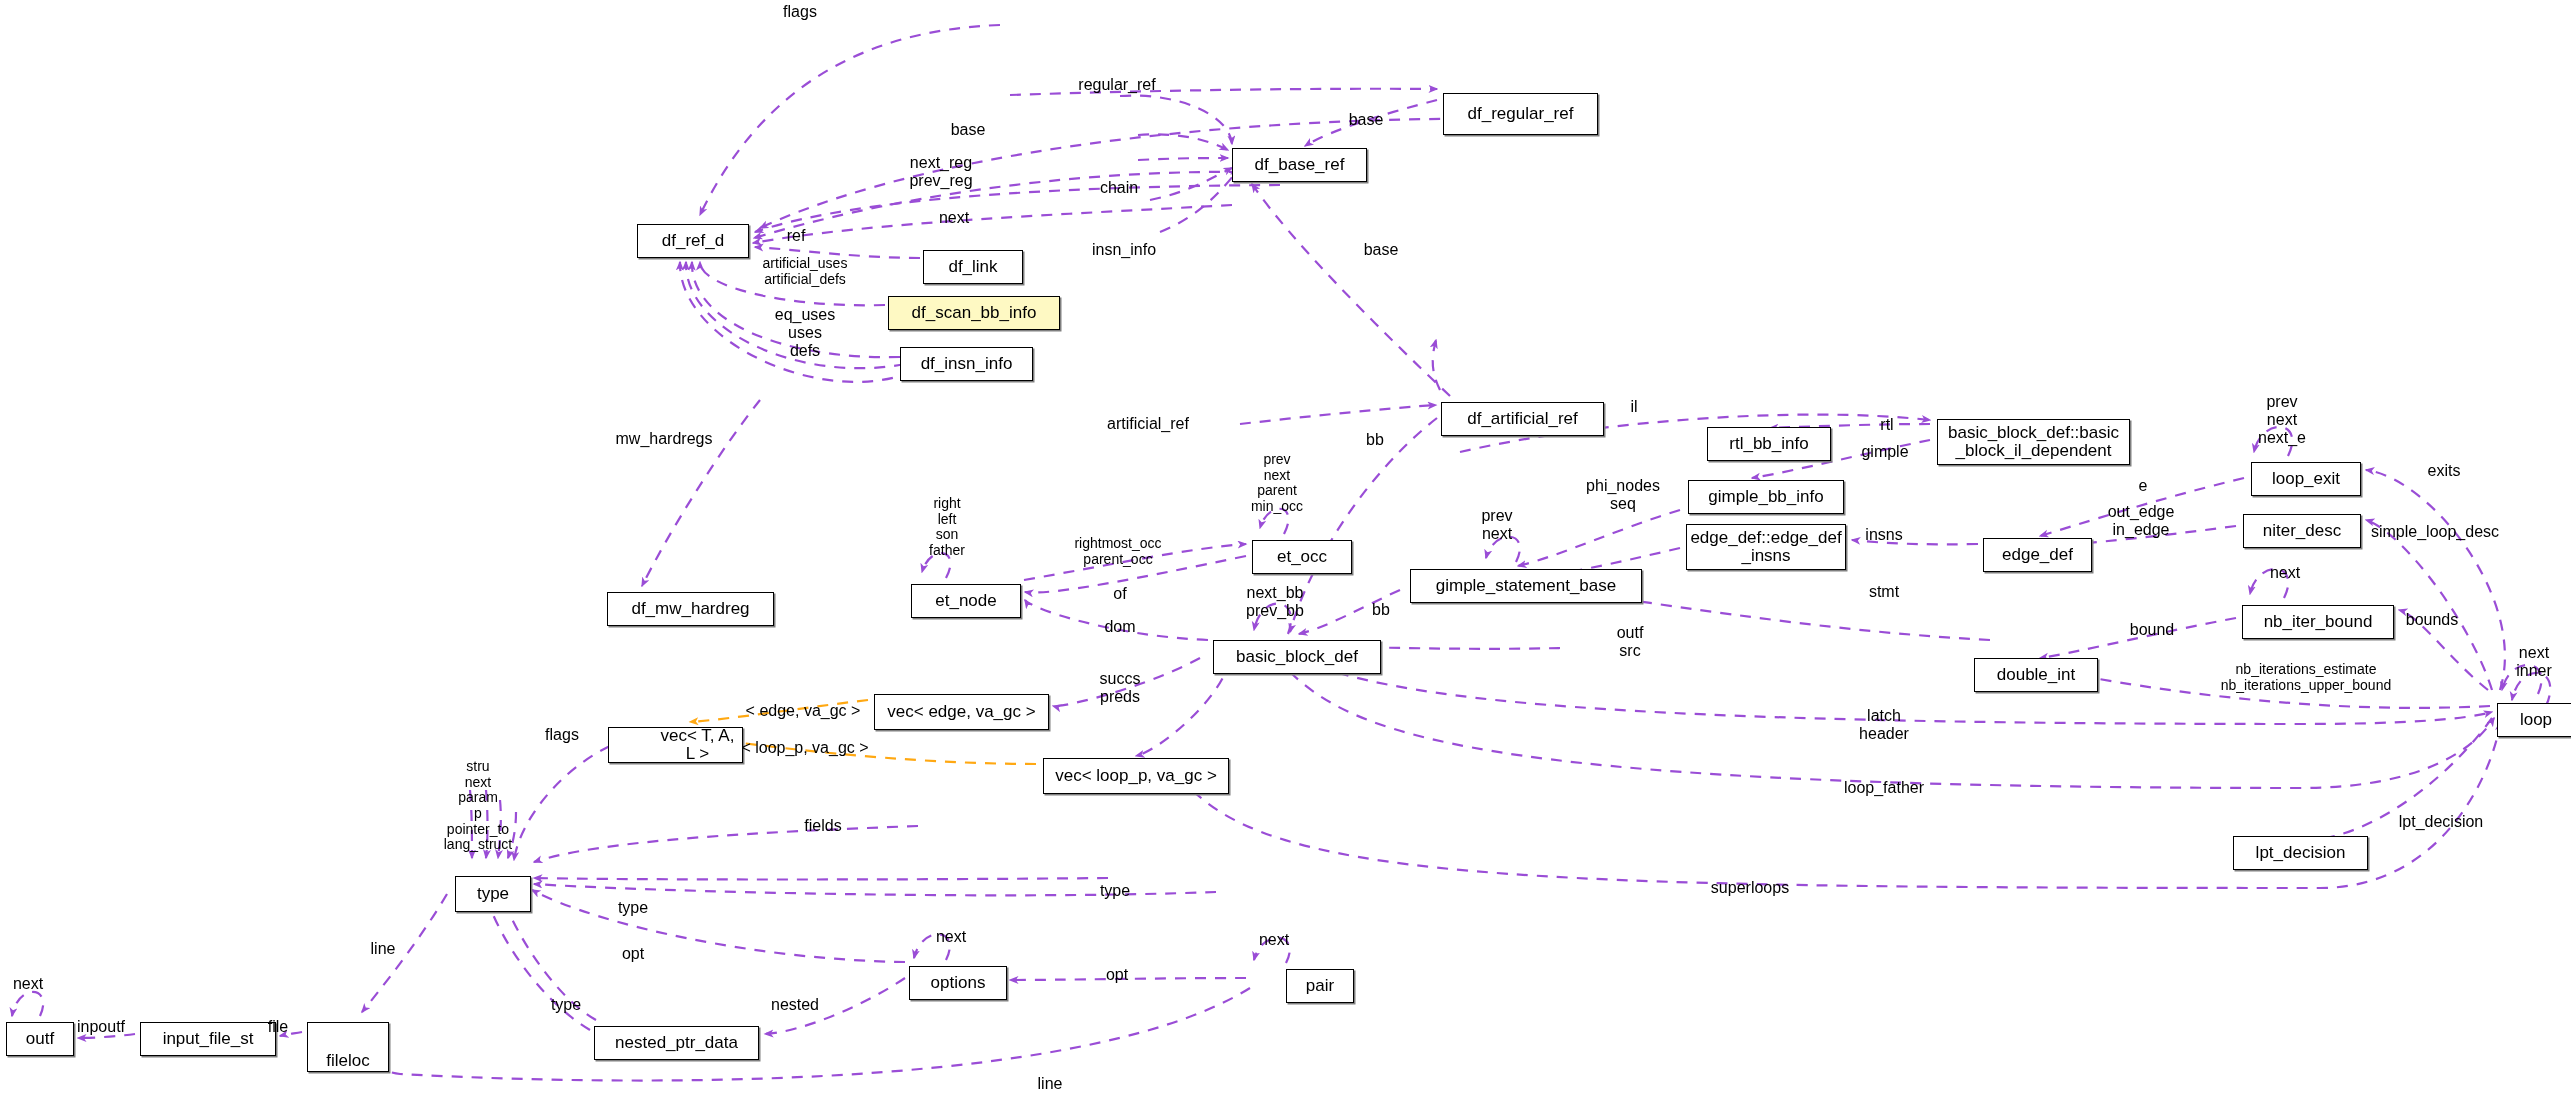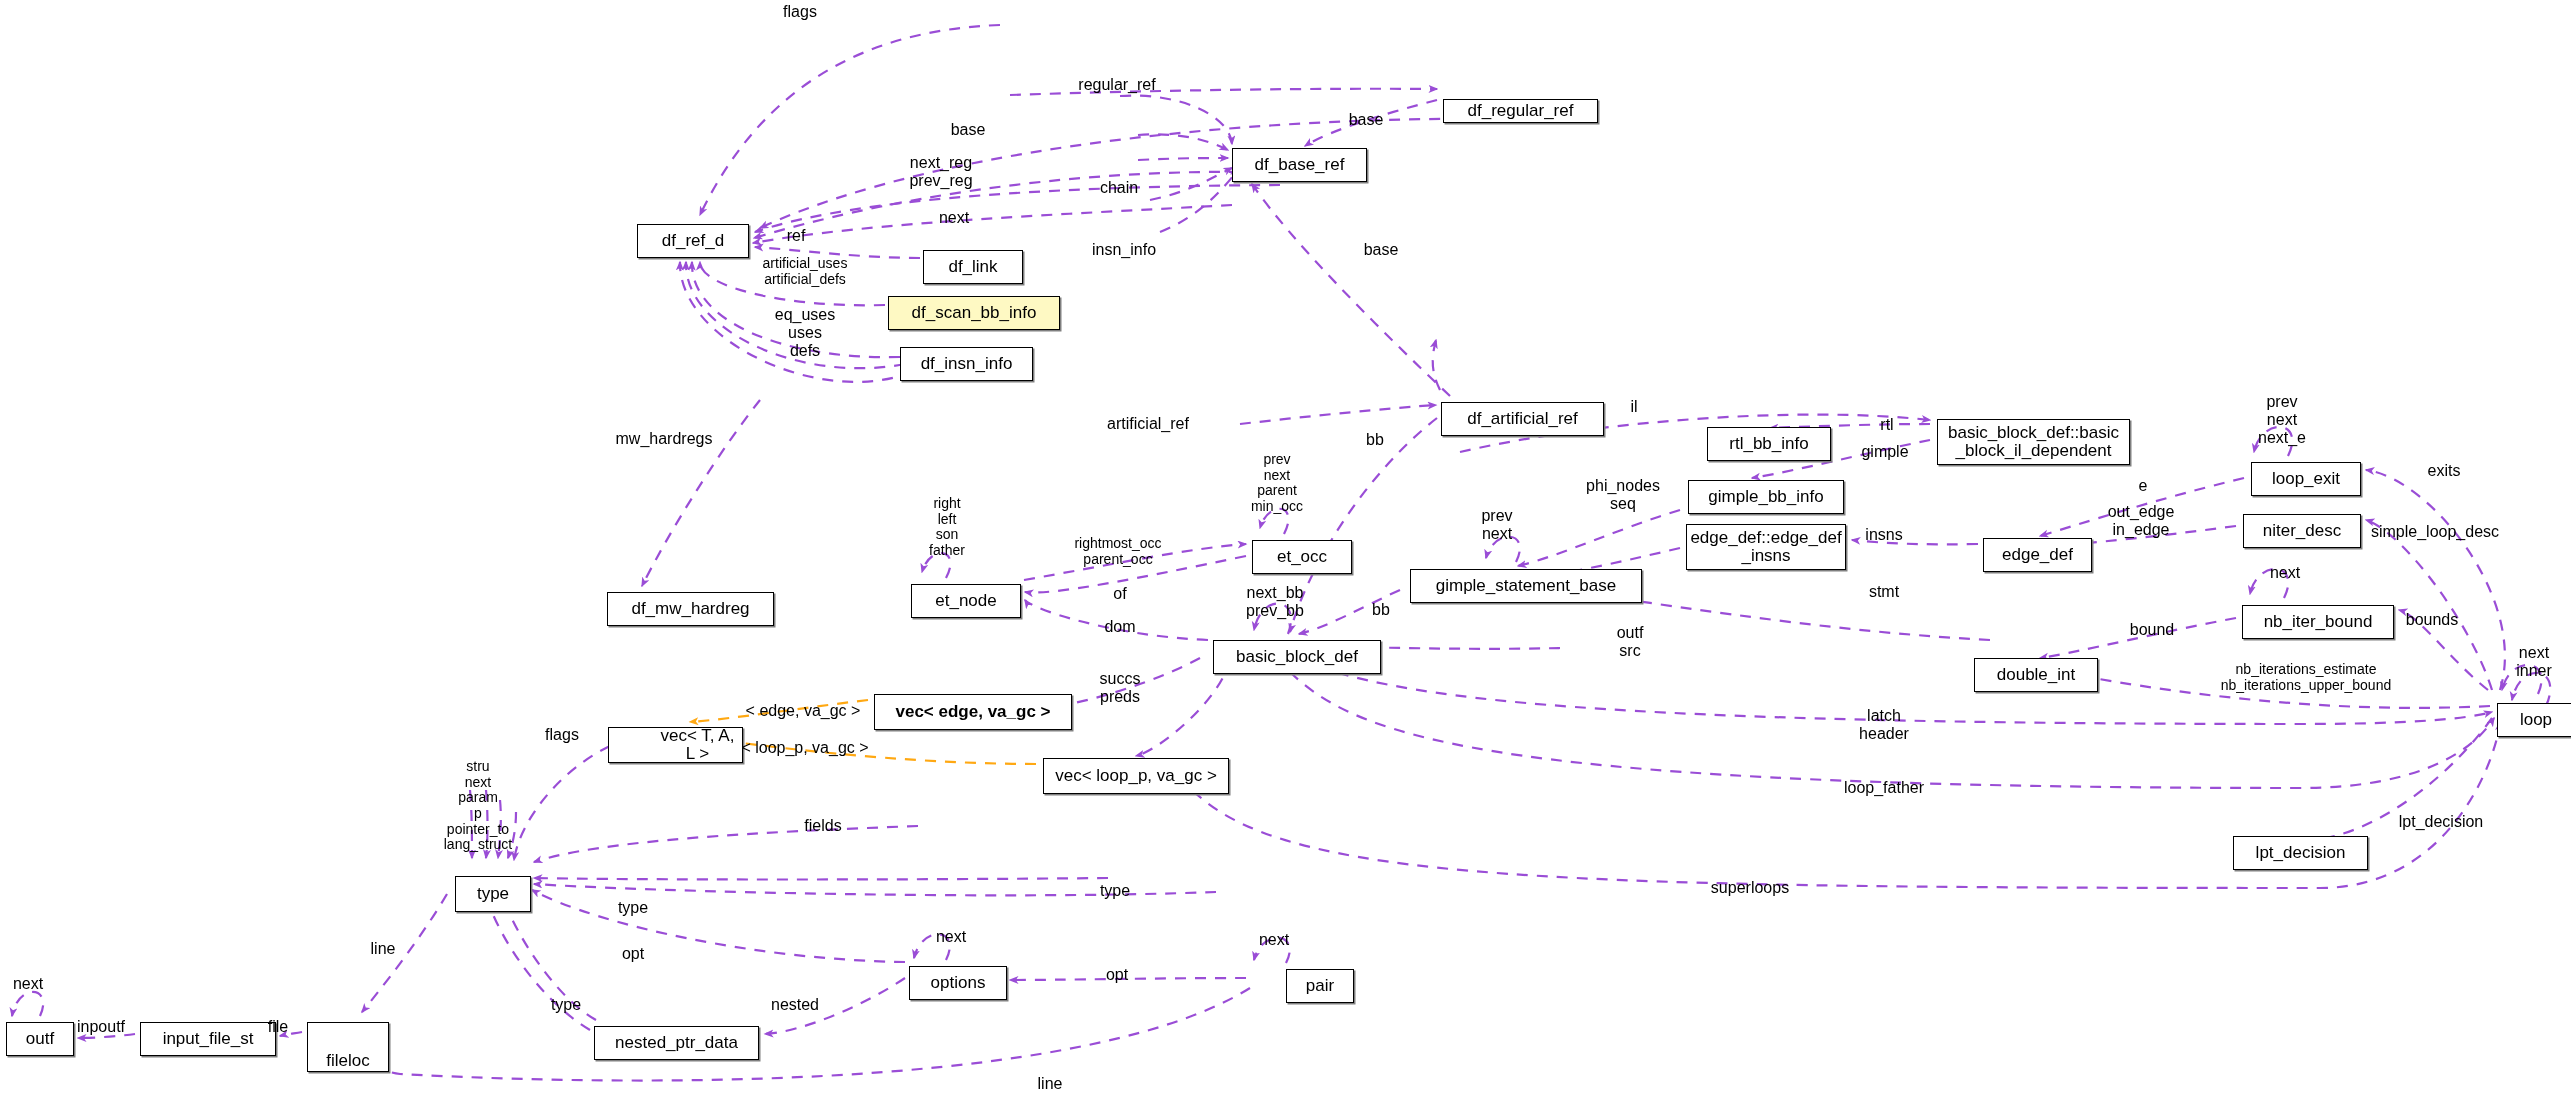--- a/index.html
+++ b/index.html
@@ -161,21 +161,21 @@
       <path d="M905,978 C860,1008 800,1032 765,1034"></path>
     </g>
     <g fill="none" stroke="#ffa812" stroke-width="2.2" stroke-dasharray="11,9" marker-end="url(#aro)">
       <path d="M868,700 C800,708 740,718 690,722"></path>
       <path d="M1036,764 C900,764 760,746 690,736"></path>
     </g>
   </svg>
 <div class="node" style="left: 637px; top: 224px; width: 112px; height: 34px;"><span>df_ref_d</span></div>
     <div class="node" style="left: 923px; top: 250px; width: 100px; height: 34px;"><span>df_link</span></div>
     <div class="node" style="left: 1232px; top: 148px; width: 135px; height: 34px;"><span>df_base_ref</span></div>
-    <div class="node" style="left: 1443px; top: 99px; width: 155px; height: 24px;"><span>df_regular_ref</span></div>
+    <div class="node" style="left: 1443px; top: 93px; width: 155px; height: 42px;"><span>df_regular_ref</span></div>
     <div class="node hl" style="left: 888px; top: 296px; width: 172px; height: 34px;"><span>df_scan_bb_info</span></div>
     <div class="node" style="left: 900px; top: 347px; width: 133px; height: 34px;"><span>df_insn_info</span></div>
     <div class="node" style="left: 1441px; top: 402px; width: 163px; height: 34px;"><span>df_artificial_ref</span></div>
     <div class="node" style="left: 607px; top: 592px; width: 167px; height: 34px;"><span>df_mw_hardreg</span></div>
     <div class="node" style="left: 911px; top: 584px; width: 110px; height: 34px;"><span>et_node</span></div>
     <div class="node" style="left: 1252px; top: 540px; width: 100px; height: 34px;"><span>et_occ</span></div>
     <div class="node" style="left: 1213px; top: 640px; width: 168px; height: 34px;"><span>basic_block_def</span></div>
     <div class="node" style="left: 1410px; top: 569px; width: 232px; height: 34px;"><span>gimple_statement_base</span></div>
     <div class="node" style="left: 1707px; top: 427px; width: 124px; height: 34px;"><span>rtl_bb_info</span></div>
     <div class="node" style="left: 1688px; top: 480px; width: 156px; height: 34px;"><span>gimple_bb_info</span></div>
@@ -184,21 +184,21 @@
     <div class="node" style="left: 1937px; top: 419px; width: 193px; height: 46px;"><span>basic_block_def::basic
 _block_il_dependent</span></div>
     <div class="node" style="left: 1983px; top: 538px; width: 109px; height: 34px;"><span>edge_def</span></div>
     <div class="node" style="left: 2251px; top: 462px; width: 110px; height: 34px;"><span>loop_exit</span></div>
     <div class="node" style="left: 2243px; top: 514px; width: 118px; height: 34px;"><span>niter_desc</span></div>
     <div class="node" style="left: 2242px; top: 605px; width: 152px; height: 34px;"><span>nb_iter_bound</span></div>
     <div class="node" style="left: 1974px; top: 658px; width: 124px; height: 34px;"><span>double_int</span></div>
     <div class="node" style="left: 2497px; top: 703px; width: 78px; height: 34px;"><span>loop</span></div>
     <div class="node" style="left: 2233px; top: 836px; width: 135px; height: 34px;"><span>lpt_decision</span></div>
     <div class="node" style="left: 608px; top: 727px; width: 135px; height: 36px; padding-left: 48px;"><span>vec&lt; T, A, L &gt;</span></div>
-    <div class="node" style="left: 874px; top: 694px; width: 198px; height: 36px; font-weight: bold;"><span>vec&lt; edge, va_gc &gt;</span></div>
+    <div class="node" style="left: 874px; top: 694px; width: 175px; height: 36px;"><span>vec&lt; edge, va_gc &gt;</span></div>
     <div class="node" style="left: 1043px; top: 758px; width: 186px; height: 36px;"><span>vec&lt; loop_p, va_gc &gt;</span></div>
     <div class="node" style="left: 455px; top: 876px; width: 76px; height: 36px;"><span>type</span></div>
     <div class="node" style="left: 909px; top: 966px; width: 98px; height: 34px;"><span>options</span></div>
     <div class="node" style="left: 1286px; top: 969px; width: 68px; height: 34px;"><span>pair</span></div>
     <div class="node" style="left: 594px; top: 1026px; width: 165px; height: 34px;"><span>nested_ptr_data</span></div>
     <div class="node" style="left: 307px; top: 1022px; width: 82px; height: 50px; align-items: flex-end;"><span>fileloc</span></div>
     <div class="node" style="left: 140px; top: 1022px; width: 136px; height: 34px;"><span>input_file_st</span></div>
     <div class="node" style="left: 6px; top: 1022px; width: 68px; height: 34px;"><span>outf</span></div>
     <div class="elabel" style="left: 800px; top: 12px;">flags</div>
     <div class="elabel" style="left: 1117px; top: 85px;">regular_ref</div>

